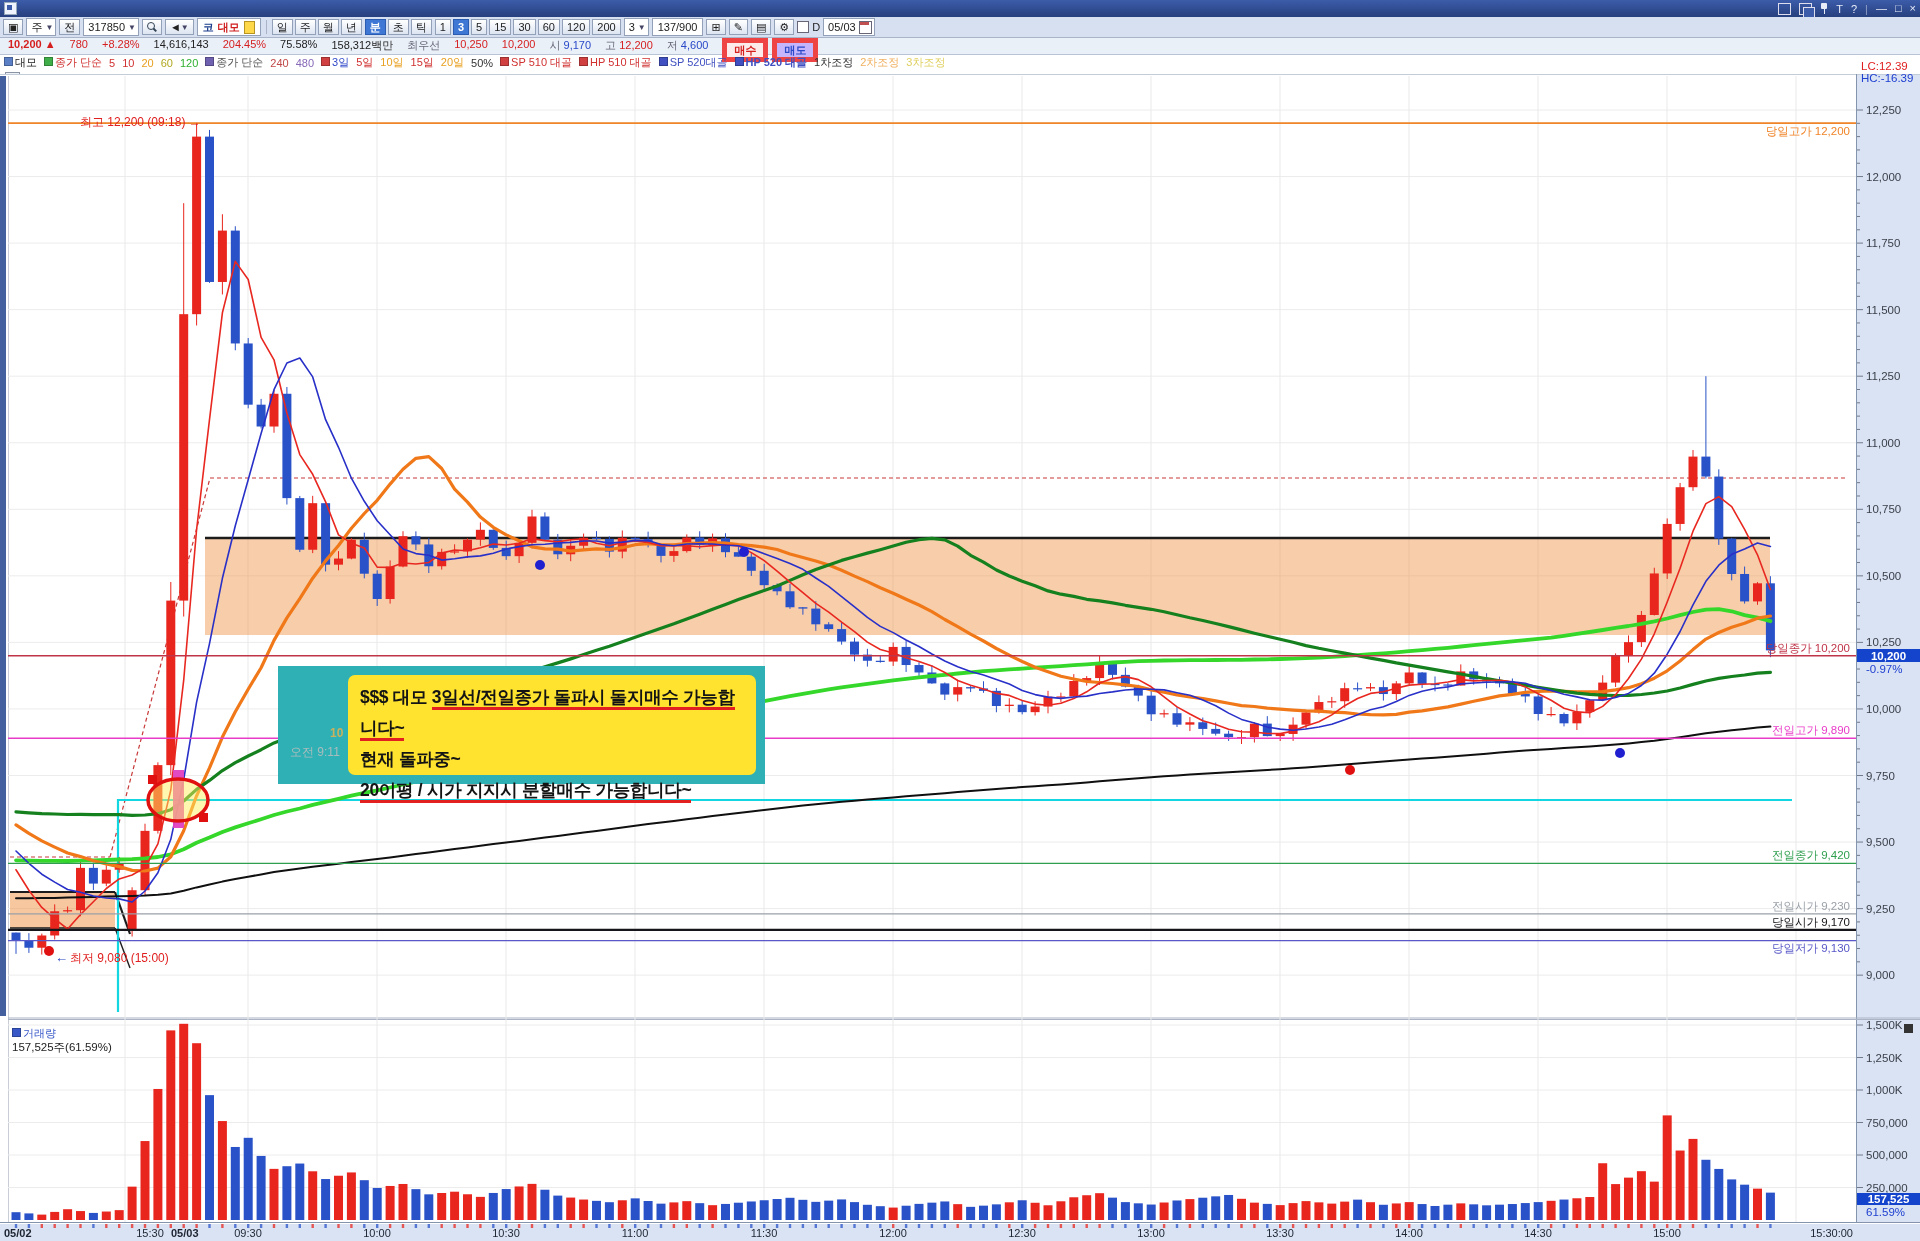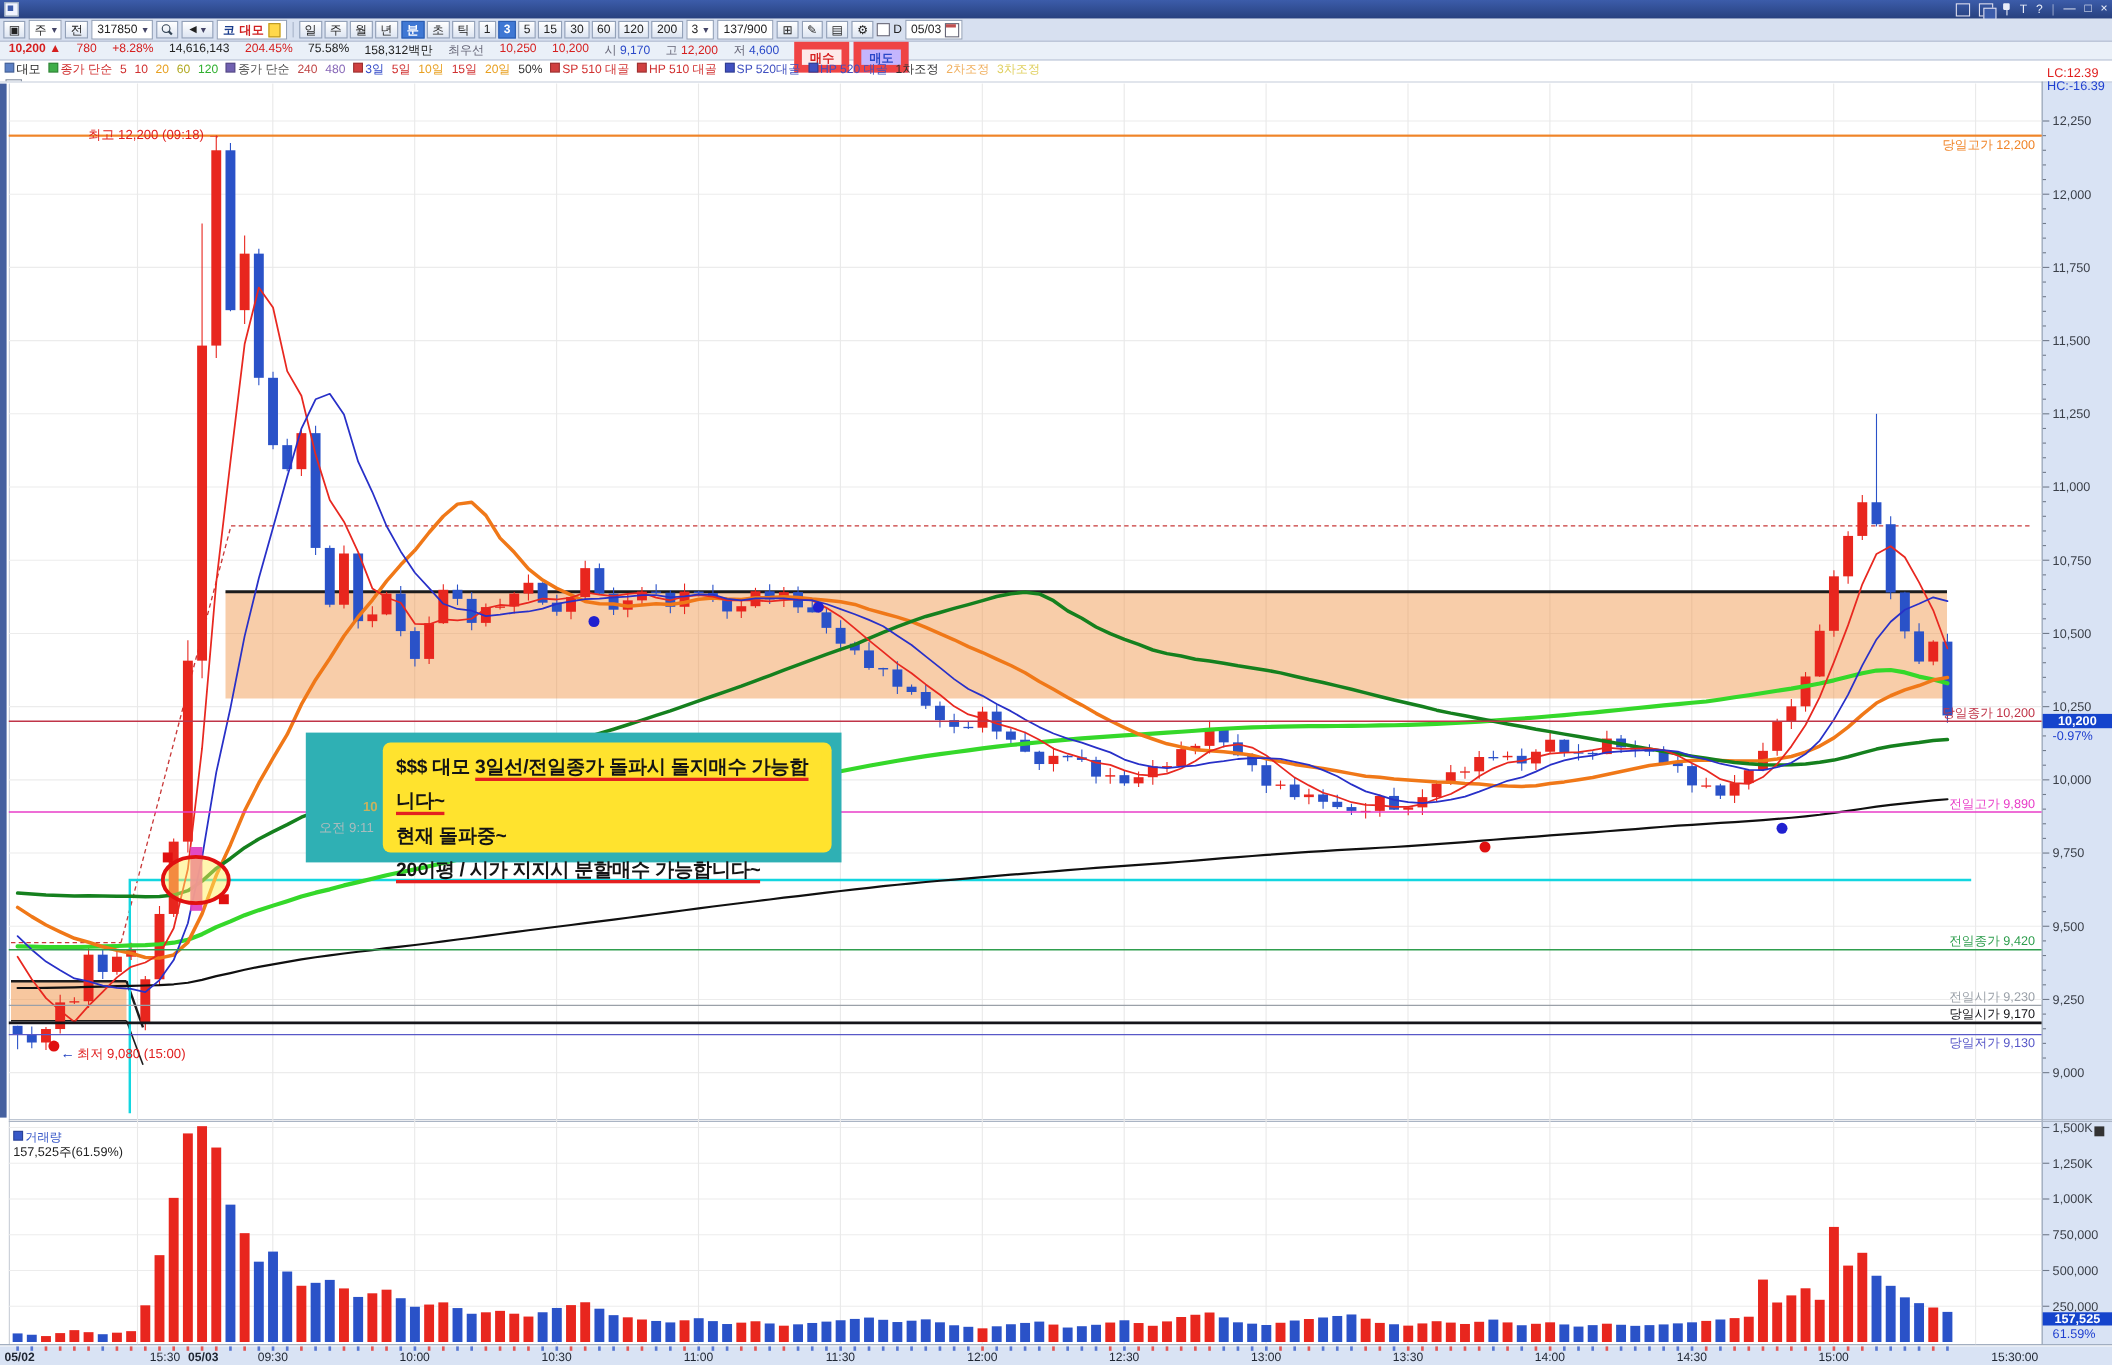--- a/index.html
+++ b/index.html
@@ -37,21 +37,21 @@
   .chk{width:10px;height:10px;border:1px solid #667;background:#fff;display:inline-block;}
   .calic{width:11px;height:11px;border:1px solid #667;background:#fff;position:relative;display:inline-block;}
   .calic::before{content:"";position:absolute;left:0;top:0;width:9px;height:3px;background:#c05050;}
   .vsep{width:1px;height:14px;background:#a9b4c9;margin:0 2px;}
   
   .quoterow{position:absolute;left:0;top:38px;width:1920px;height:17px;background:#eaf0f8;border-bottom:1px solid #b9c4d6;
             display:flex;align-items:flex-start;font-size:11px;color:#222;padding:0 8px;box-sizing:border-box;}
   .q{margin-right:14px;white-space:nowrap;}
   .red{color:#d51f1f;} .blue{color:#2a48c8;} .gray{color:#667;}
   .b{font-weight:bold;}
-  .qbtn{height:14px;padding:0 7px;border:7px solid #ef4444;display:inline-flex;align-items:center;font-weight:bold;margin-right:4px;}
+  .qbtn{height:14px;padding:0 7px;border:5px solid #ef4444;display:inline-flex;align-items:center;font-weight:bold;margin-right:4px;}
   .qbuy{background:#fdeaea;color:#d51f1f;} .qsell{background:#c4b5fd;color:#2a48c8;}
   
   .legendrow{position:absolute;left:4px;top:55px;width:1912px;height:15px;display:flex;align-items:center;gap:7px;
              font-size:11px;white-space:nowrap;overflow:hidden;}
   .lsw{width:7px;height:7px;display:inline-block;margin-right:2px;border:1px solid rgba(0,0,0,.25);}
   .chart-tool-icon{position:absolute;left:5px;top:72px;width:13px;height:13px;border:1px solid #8a94a4;background:#eef1f6;
                    font-size:9px;line-height:12px;text-align:center;color:#556;}
   
   .noteblock{position:absolute;left:278px;top:666px;width:487px;height:118px;background:#2fb0b4;}
   .bubble{position:absolute;left:70px;top:9px;right:9px;bottom:9px;background:#ffe32e;border-radius:7px;padding:7px 12px 0 12px;
@@ -172,21 +172,21 @@
       <span><span style="color: rgb(136, 104, 184);">480</span></span>
       <span><span class="lsw" style="background: rgb(208, 64, 64);"></span><span style="color: rgb(48, 72, 200);">3일</span></span>
       <span><span style="color: rgb(208, 48, 48);">5일</span></span>
       <span><span style="color: rgb(232, 160, 32);">10일</span></span>
       <span><span style="color: rgb(208, 48, 48);">15일</span></span>
       <span><span style="color: rgb(232, 160, 32);">20일</span></span>
       <span><span style="color: rgb(51, 51, 51);">50%</span></span>
       <span><span class="lsw" style="background: rgb(208, 64, 64);"></span><span style="color: rgb(208, 48, 48);">SP 510 대골</span></span>
       <span><span class="lsw" style="background: rgb(208, 64, 64);"></span><span style="color: rgb(208, 48, 48);">HP 510 대골</span></span>
       <span><span class="lsw" style="background: rgb(64, 80, 192);"></span><span style="color: rgb(64, 80, 192);">SP 520대골</span></span>
-      <span><span class="lsw" style="background: rgb(64, 80, 192);"></span><span style="color: rgb(64, 80, 192);">HP 520 대골</span></span>
+      <span><span class="lsw" style="background: rgb(64, 80, 192);"></span><span style="color: rgb(64, 80, 192); font-weight: bold;">HP 520 대골</span></span>
       <span><span style="color: rgb(51, 51, 51);">1차조정</span></span>
       <span><span style="color: rgb(240, 176, 96);">2차조정</span></span>
       <span><span style="color: rgb(224, 208, 96);">3차조정</span></span>
     </div>
   <div class="chart-tool-icon">▤</div>
 
   <svg id="chart" width="1920" height="1241" viewBox="0 0 1920 1241" style="position:absolute;left:0;top:0;">
       <g>
         <rect x="0" y="74" width="1920" height="1167" fill="#ffffff"></rect>
         <rect x="1857" y="74" width="63" height="1148" fill="#d9e3f4"></rect>

